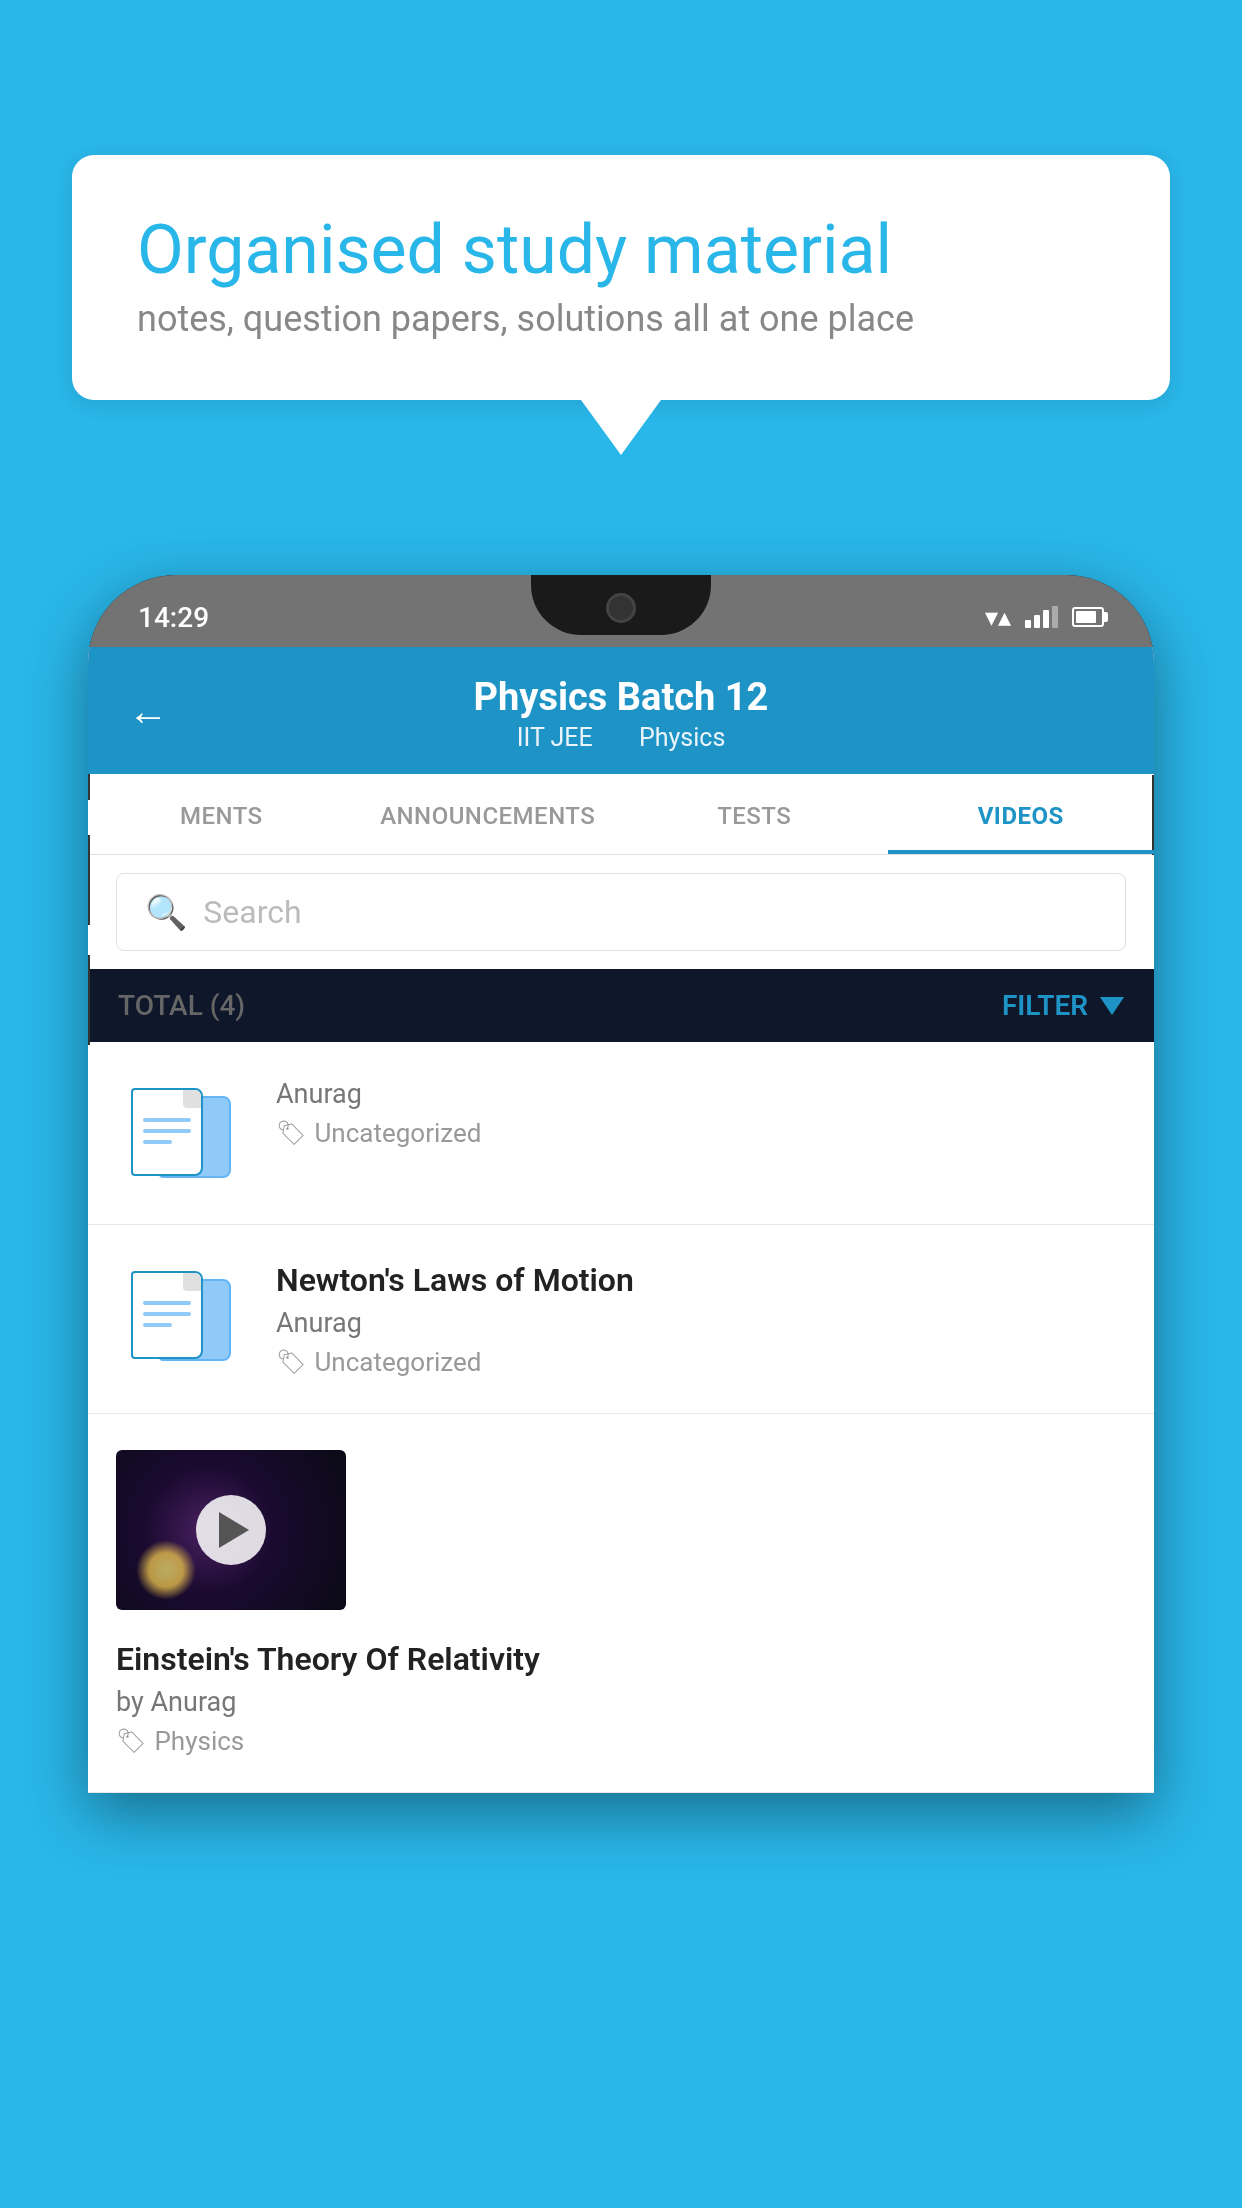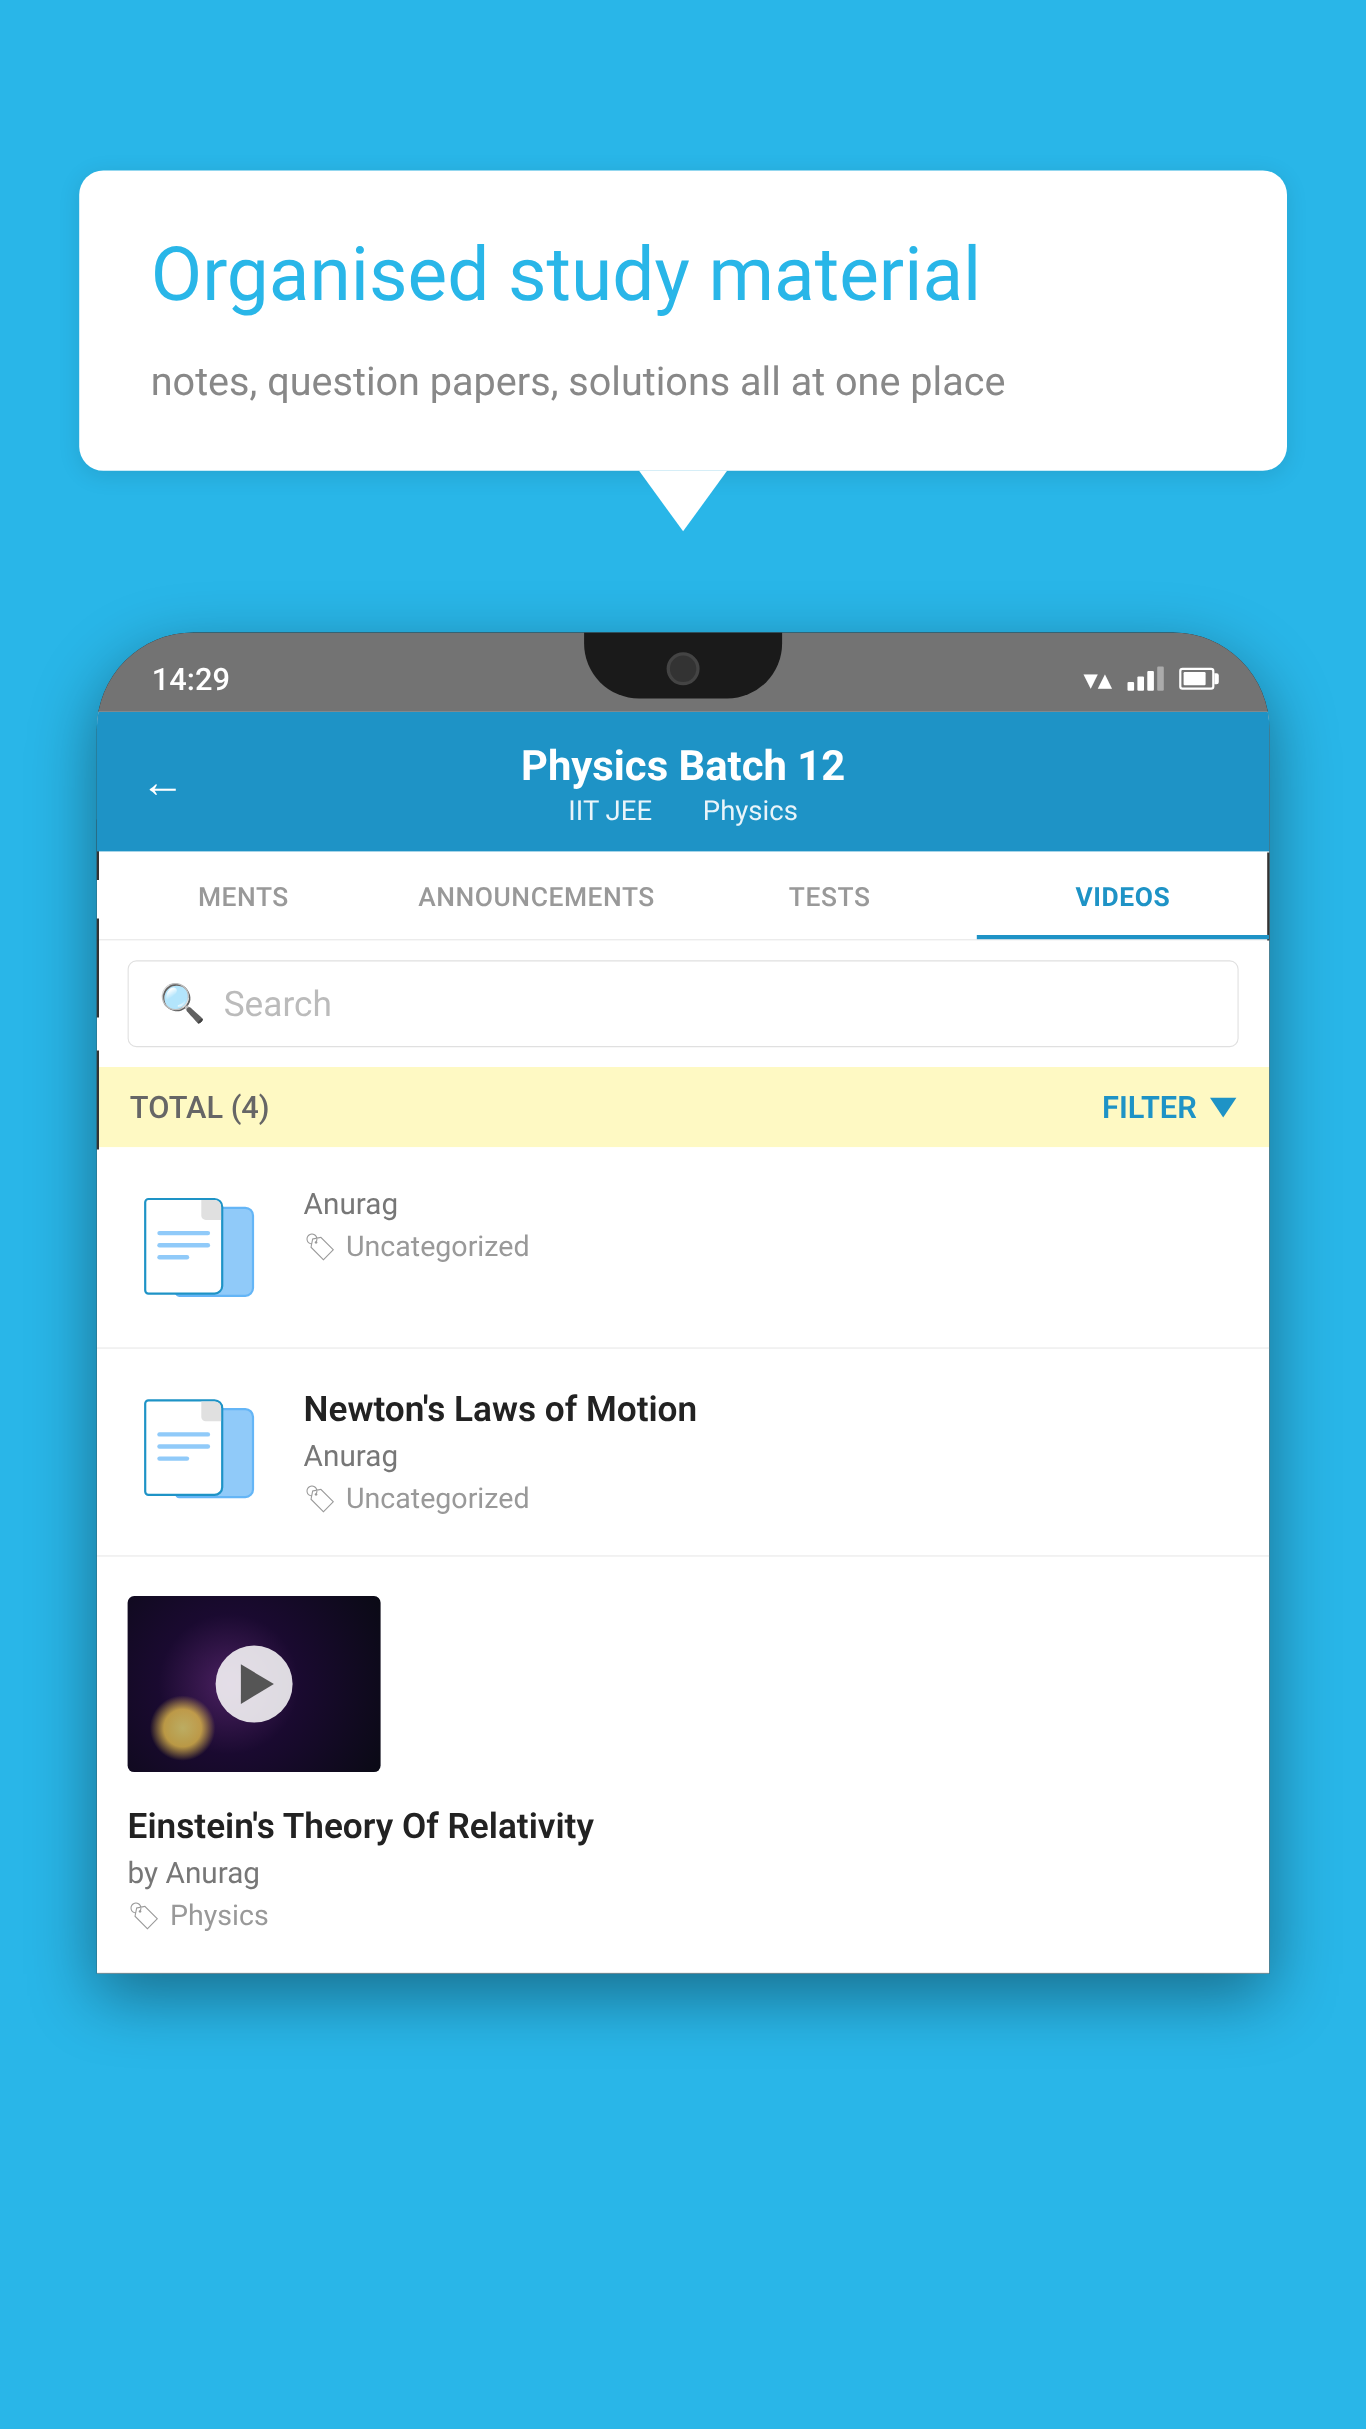--- a/index.html
+++ b/index.html
@@ -26,21 +26,21 @@
       border-radius: 22px;
       padding: 55px 65px 60px 65px;
       box-shadow: 0 4px 20px rgba(0,0,0,0.1);
     }
 
     .speech-bubble-title {
       color: #29B6E8;
       font-size: 68px;
       font-weight: 400;
       line-height: 1.2;
-      margin-bottom: 34px;
+      margin-bottom: 6px;
     }
 
     .speech-bubble-subtitle {
       color: #888;
       font-size: 36px;
       font-weight: 400;
     }
 
     .speech-bubble-arrow {
       width: 0;
@@ -215,21 +215,21 @@
       font-size: 34px;
     }
 
     .search-placeholder {
       color: #bbb;
       font-size: 32px;
     }
 
     
     .filter-bar {
-      background: #fef9c3;
+      background: #0f172a;
       padding: 20px 30px;
       display: flex;
       align-items: flex-end;
       justify-content: space-between;
     }
 
     .total-count {
       color: #666;
       font-size: 28px;
       font-weight: 500;

